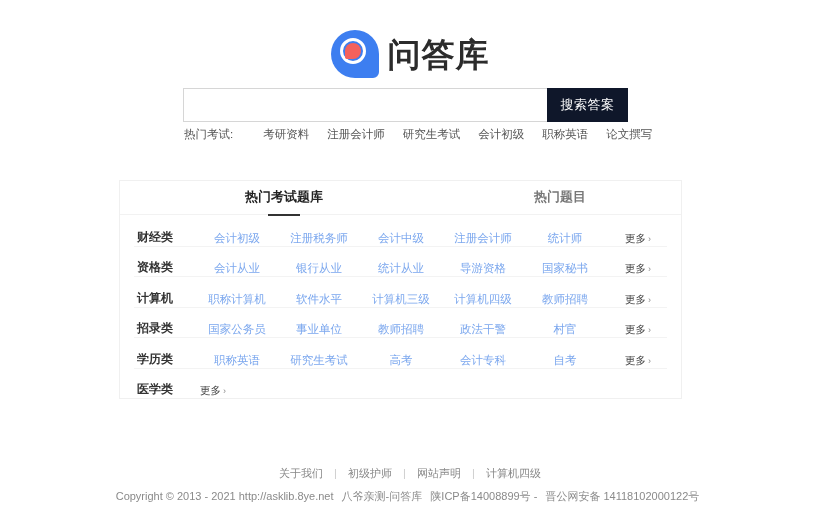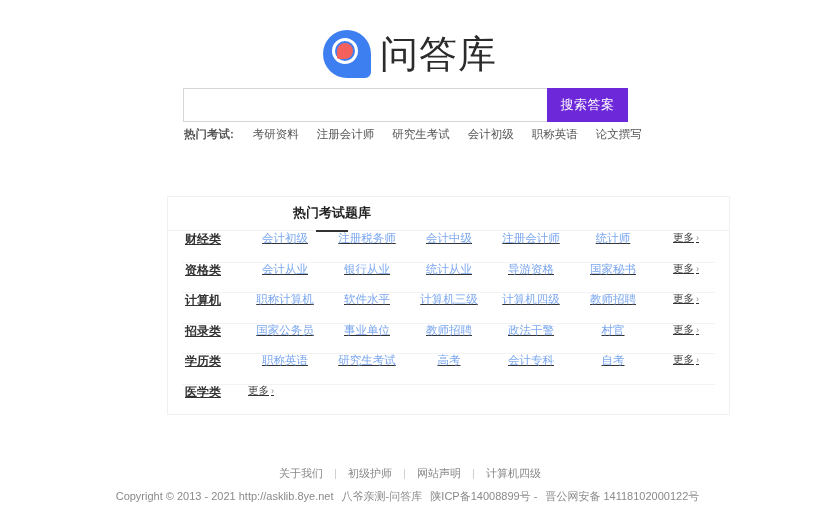--- a/index.html
+++ b/index.html
@@ -61,22 +61,22 @@
   .logo-dot {
     position: absolute;
     left: 14px;
     top: 13px;
     width: 16px;
     height: 16px;
     background: #f4615c;
     border-radius: 50% 50% 50% 2px;
   }
   .logo-text {
-    font-size: 38px;
-    font-weight: normal;
+    font-size: 33px;
+    font-weight: bold;
     color: #2b2b2b;
     letter-spacing: 1px;
     line-height: 1;
   }
 
   
   .search-row {
     position: absolute;
     top: 88px;
     left: 183px;
@@ -93,62 +93,60 @@
     padding: 0 10px;
     font-size: 13px;
     font-family: "Liberation Sans", "DejaVu Sans", sans-serif;
     color: #333;
     background: #fff;
     border-radius: 0;
   }
   .search-btn {
     width: 81px;
     height: 34px;
-    background: #6d28d9;
+    background: #0f172a;
     color: #ffffff;
     border: none;
     font-size: 13px;
     font-family: "Liberation Sans", "DejaVu Sans", sans-serif;
     cursor: pointer;
     letter-spacing: 0.5px;
   }
 
   
   .hot-line {
     position: absolute;
     top: 127px;
     left: 184px;
     display: flex;
     align-items: baseline;
     font-size: 11.5px;
   }
   .hot-label {
     color: #555555;
-    margin-right: 19px;
-    white-space: nowrap;
-    font-weight: bold;
+    margin-right: 30px;
+    white-space: nowrap;
   }
   .hot-link {
     color: #555555;
     text-decoration: none;
     margin-right: 18px;
     white-space: nowrap;
   }
   .hot-link:last-child { margin-right: 8px; }
 
   
   .card {
     position: absolute;
-    top: 196px;
+    top: 180px;
     left: 119px;
     width: 563px;
     background: #ffffff;
     border: 1px solid #f0f0f0;
     box-sizing: border-box;
-    margin-left: 48px;
   }
   .card-tabs {
     height: 33px;
     display: flex;
     align-items: center;
     border-bottom: 1px solid #f2f2f2;
     position: relative;
   }
   .tab {
     font-size: 13px;
@@ -170,24 +168,23 @@
     bottom: -8px;
     width: 32px;
     height: 2px;
     background: #333333;
   }
 
   .rows { padding: 0; }
   .row {
     height: 30.5px;
     display: flex;
-    align-items: flex-start;
+    align-items: flex-end;
     position: relative;
     font-size: 11.5px;
-    text-decoration: underline;
   }
   .row + .row::before {
     content: "";
     position: absolute;
     top: 0;
     left: 14px;
     right: 14px;
     height: 1px;
     background: #f3f3f3;
   }
@@ -283,20 +280,21 @@
     <a class="hot-link" href="#">注册会计师</a>
     <a class="hot-link" href="#">研究生考试</a>
     <a class="hot-link" href="#">会计初级</a>
     <a class="hot-link" href="#">职称英语</a>
     <a class="hot-link" href="#">论文撰写</a>
   </div>
 
   <div class="card">
     <div class="card-tabs">
       <div class="tab active tab-1">热门考试题库</div>
+      <div class="tab tab-2">热门题目</div>
     </div>
 
     <div class="rows">
 
       <div class="row">
         <div class="row-cat">财经类</div>
         <div class="row-links">
           <a class="row-link" href="#">会计初级</a>
           <a class="row-link" href="#">注册税务师</a>
           <a class="row-link" href="#">会计中级</a>

